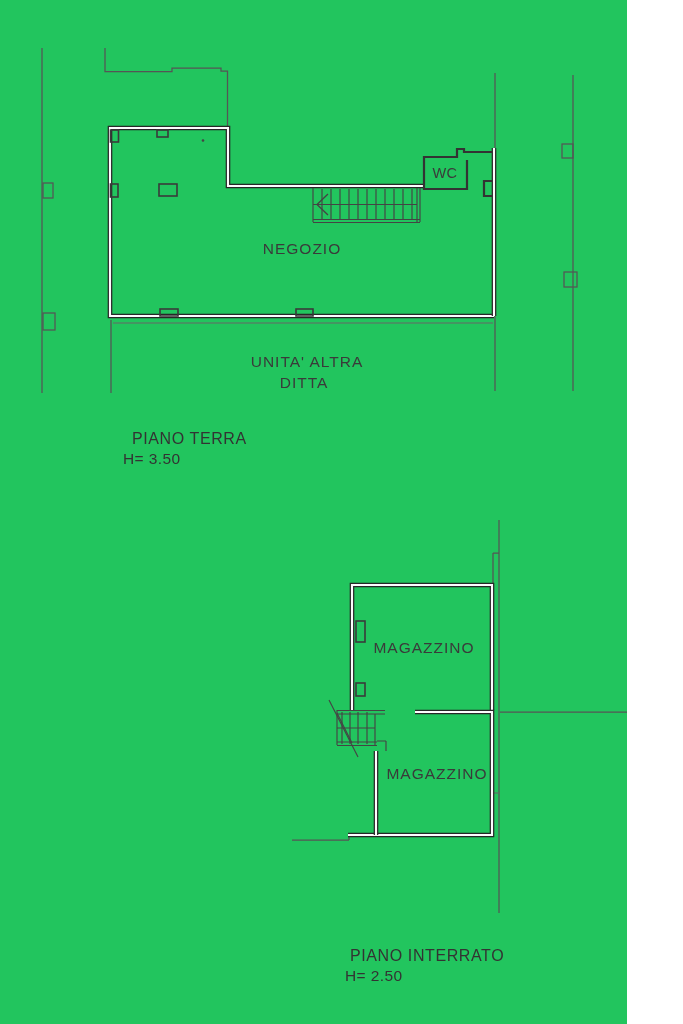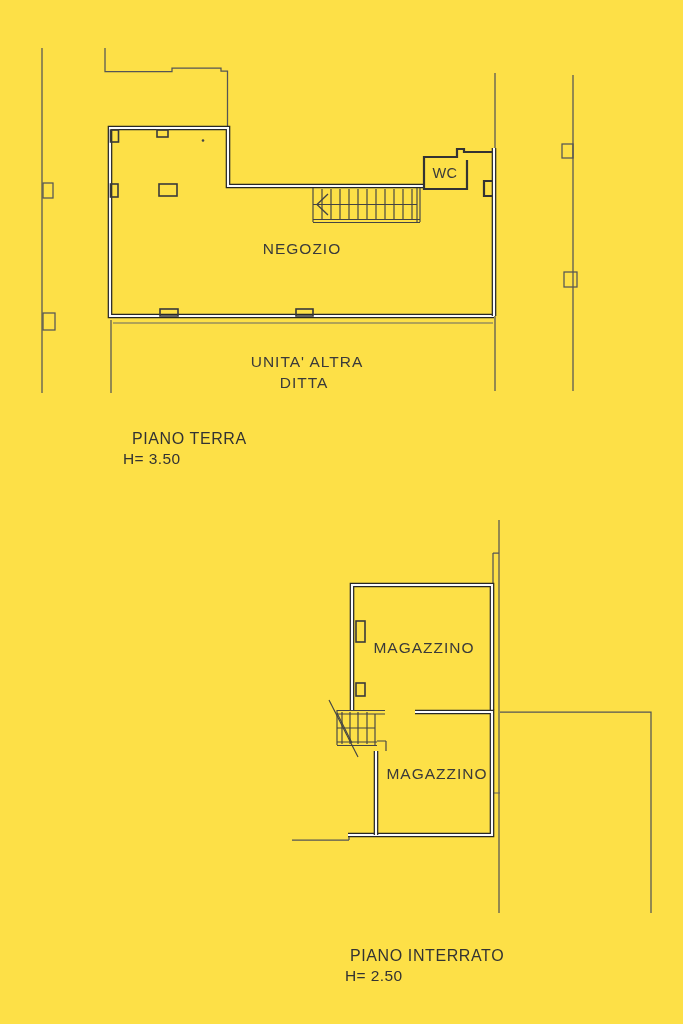--- a/index.html
+++ b/index.html
@@ -1,19 +1,19 @@
 <!DOCTYPE html>
 <html><head>
 <meta charset="utf-8">
 <style>
   html,body{margin:0;padding:0;background:#ffffff;}
   .sheet{
     position:relative;
-    width:683px;height:1024px;
-    background:#fde047;
+    width:627px;height:1024px;
+    background:#22c55e;
     overflow:hidden;
     font-family:"Liberation Sans", sans-serif;
   }
   svg{display:block;}
   
   .tl{fill:none;stroke:#555;stroke-width:1.25;}        
   .tl2{fill:none;stroke:#666;stroke-width:1.05;}       
   .ml{fill:none;stroke:#333;stroke-width:2.2;stroke-linejoin:miter;} 
   .nt{fill:none;stroke:#3a3a3a;stroke-width:1.6;}      
   .sl{fill:none;stroke:#444;stroke-width:1.15;}        

